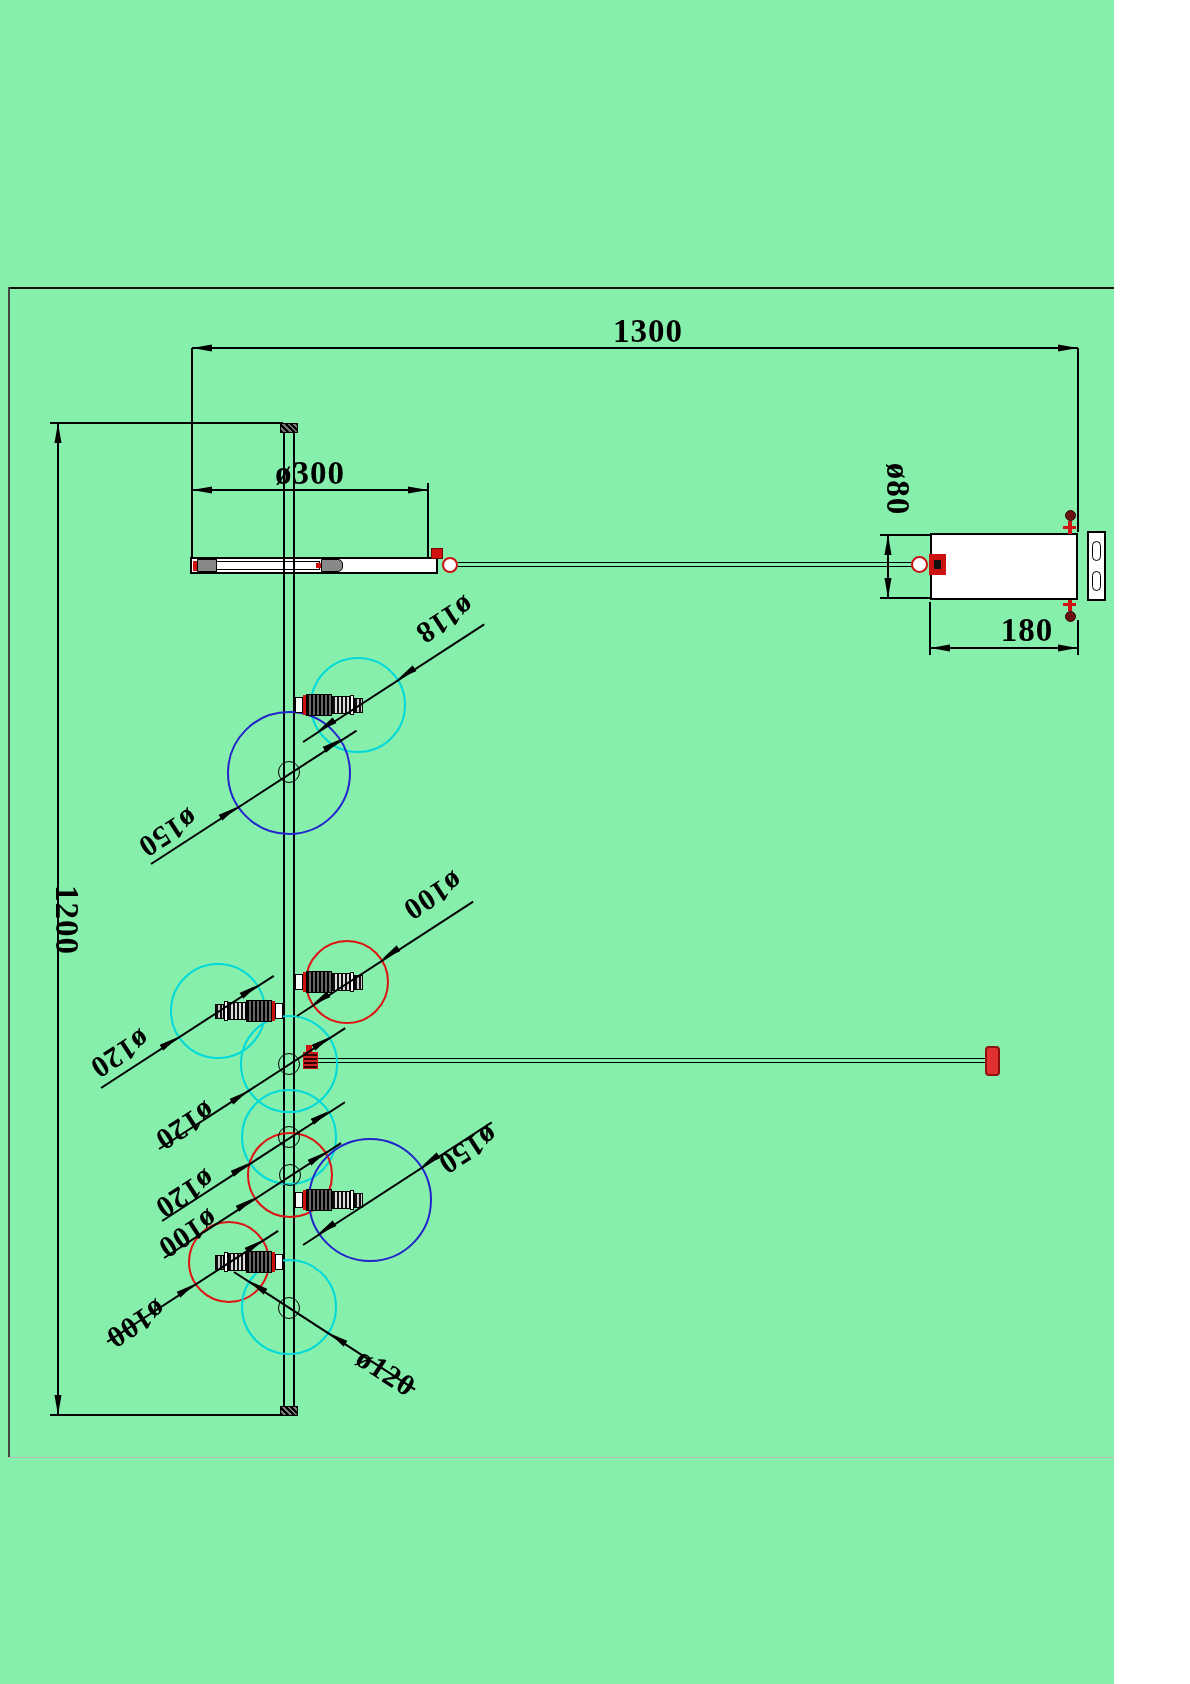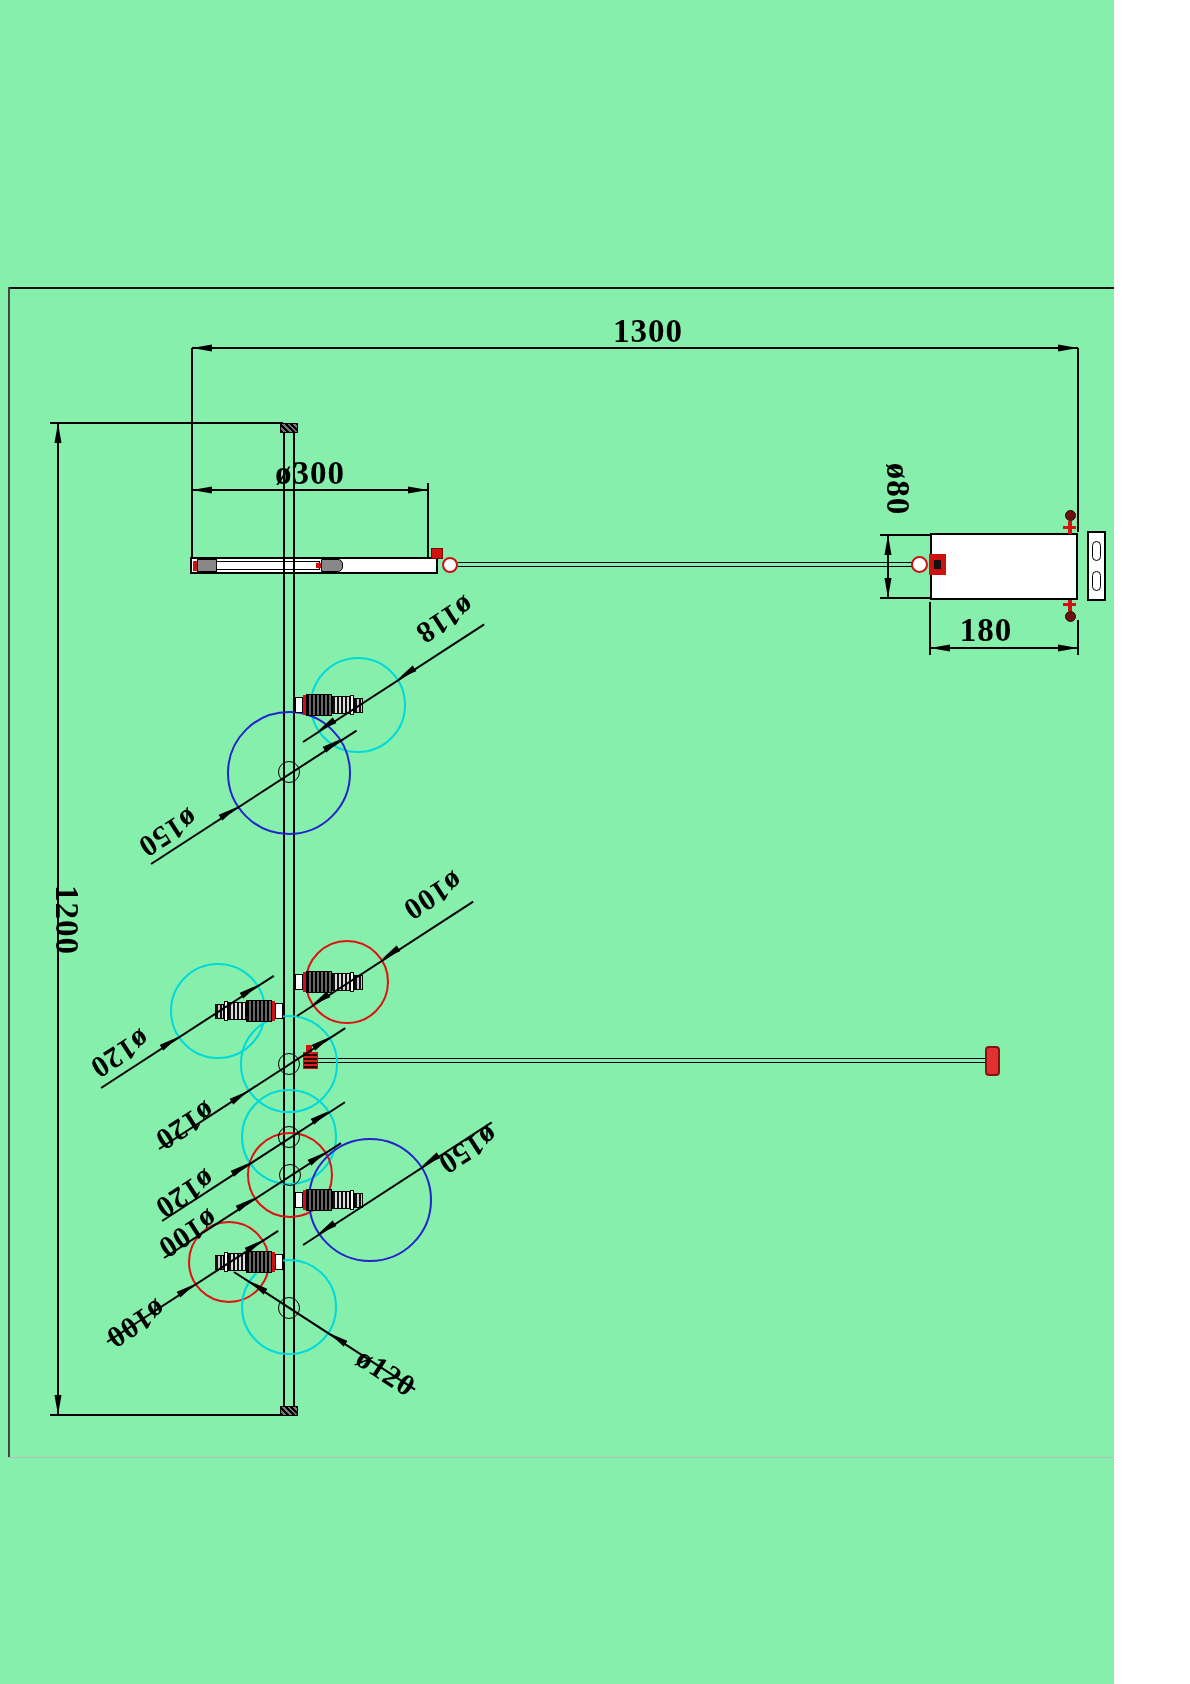--- a/index.html
+++ b/index.html
@@ -65,21 +65,21 @@
   <div class="arr" style="left:868px;top:594px;transform:rotate(90deg);"></div>
   <div class="ln" style="left:880px;top:534px;width:50px;height:1.5px;"></div>
   <div class="ln" style="left:880px;top:597px;width:50px;height:1.5px;"></div>
   <div class="dimtext" style="left:897px;top:489px;transform:translate(-50%,-50%) rotate(90deg);">ø80</div>
 
   <div class="ln" style="left:930px;top:647px;width:148px;height:1.8px;"></div>
   <div class="arr" style="left:910px;top:644px;transform:rotate(180deg);"></div>
   <div class="arr" style="left:1058px;top:644px;transform:rotate(0deg);"></div>
   <div class="ln" style="left:929px;top:602px;width:1.5px;height:53px;"></div>
   <div class="ln" style="left:1077px;top:620px;width:1.5px;height:35px;"></div>
-  <div class="dimtext" style="left:986px;top:630px;transform:translate(-50%,-50%);">180</div>
+  <div class="dimtext" style="left:1027px;top:630px;transform:translate(-50%,-50%);">180</div>
 
   <div class="abs" style="left:190px;top:557px;width:248px;height:17px;border:2px solid #000;box-sizing:border-box;background:#fff;"></div>
   <div class="ln" style="left:193px;top:561px;width:4px;height:10px;background:#cc1111;"></div>
   <div class="abs" style="left:197px;top:559px;width:20px;height:13px;border:1px solid #000;box-sizing:border-box;background:#888;"></div>
   <div class="abs" style="left:216px;top:561px;width:104px;height:9px;border:1px solid #000;box-sizing:border-box;background:#fff;"></div>
   <div class="ln" style="left:316px;top:563px;width:5px;height:5px;background:#cc1111;"></div>
   <div class="abs" style="left:321px;top:559px;width:22px;height:13px;border:1px solid #000;box-sizing:border-box;background:#888;border-radius:0 5px 5px 0;"></div>
   <div class="ln" style="left:431px;top:548px;width:12px;height:11px;background:#d11212;border:1px solid #700;box-sizing:border-box;"></div>
   <div class="redring" style="left:442px;top:557px;width:16px;height:16px;"></div>
 

